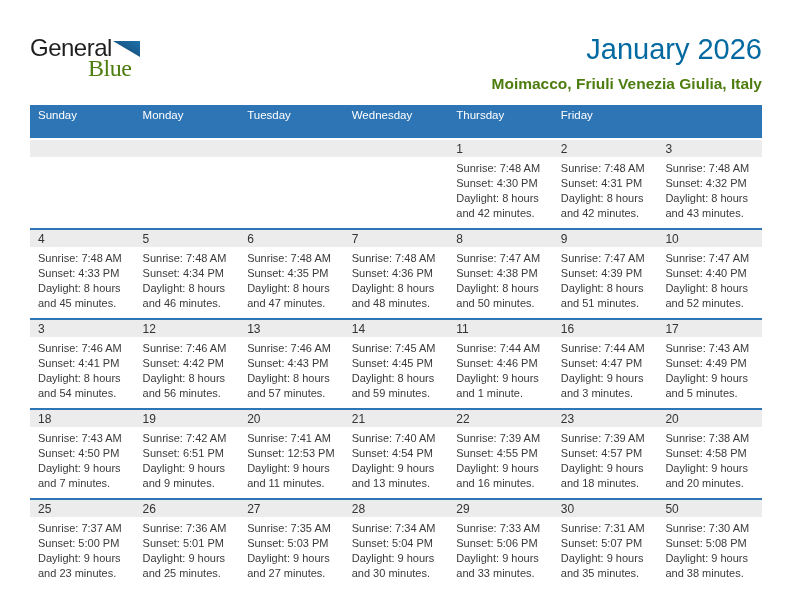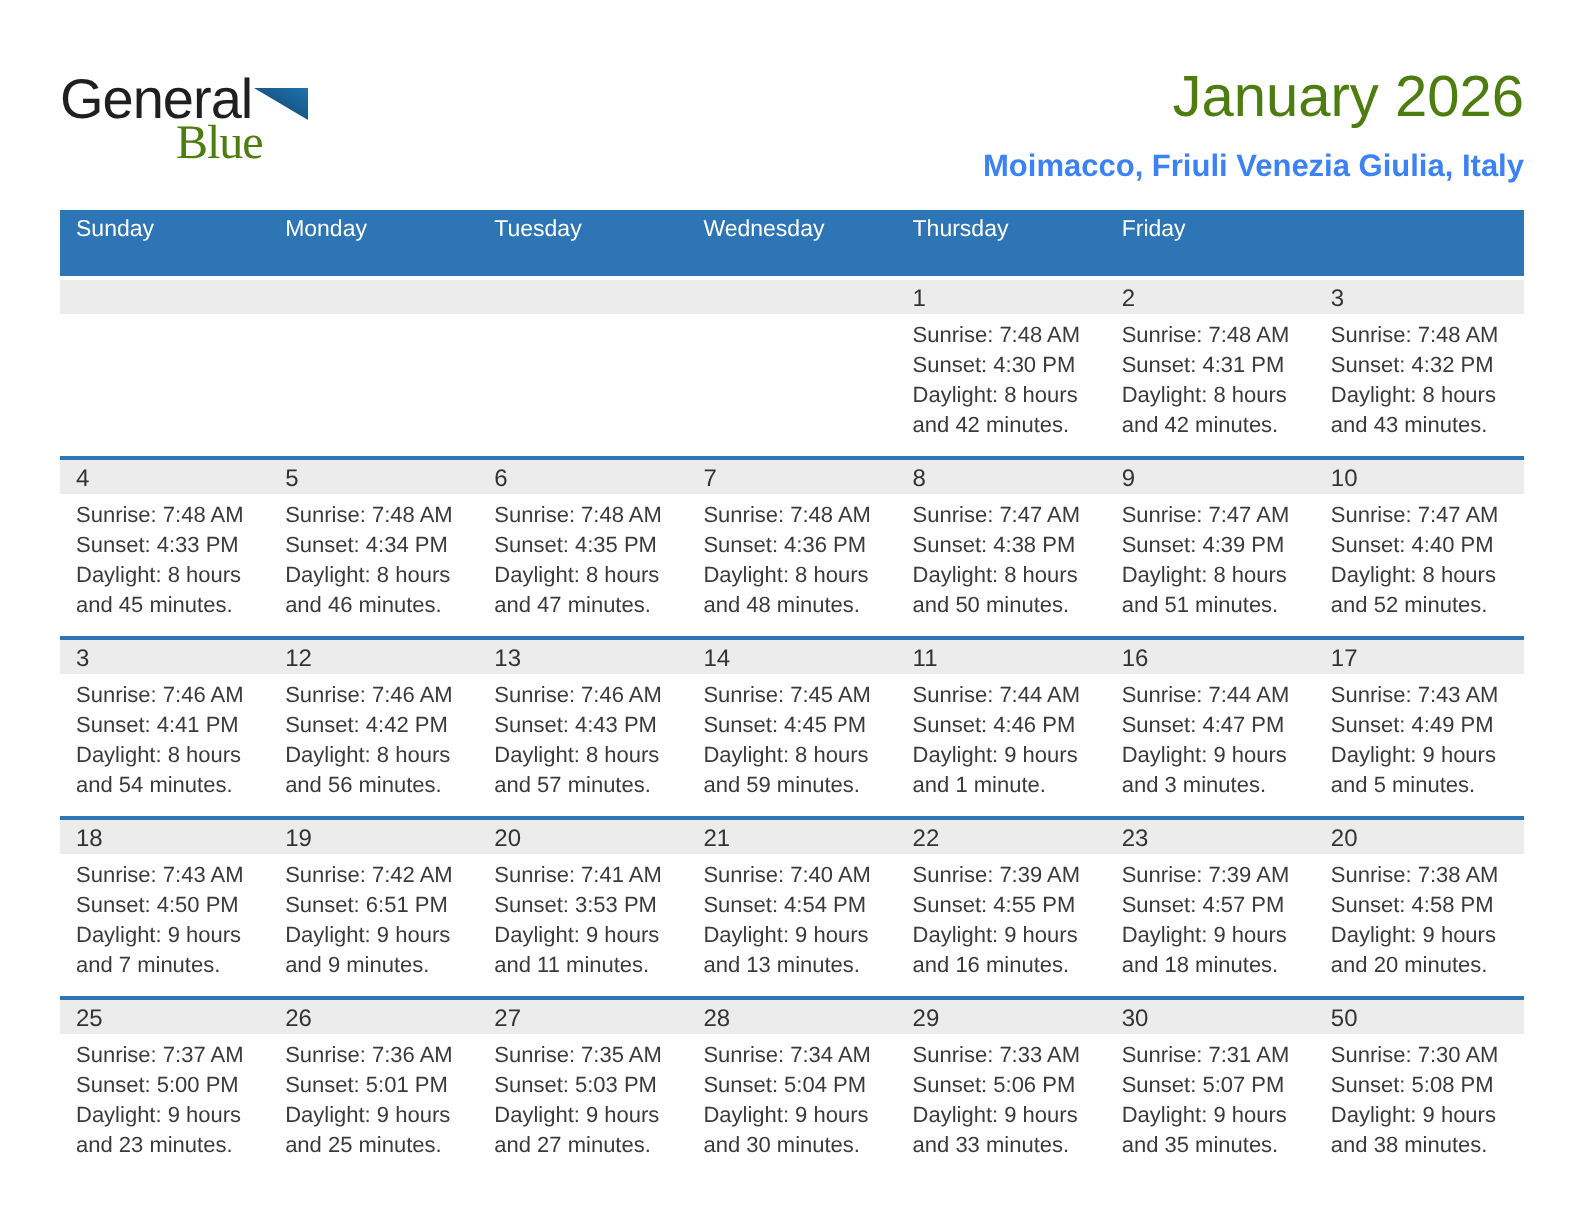--- a/index.html
+++ b/index.html
@@ -12,33 +12,33 @@
   }
   .page { position: absolute; inset: 0; background: #fff; }
 
   
   .logo {
     position: absolute; left: 30px; top: 36px;
     line-height: 1;
   }
   .logo-top {
     display: flex; align-items: flex-start;
-    font-size: 28px; color: #1f1f1f; letter-spacing: -0.5px;
+    font-size: 24px; color: #1f1f1f; letter-spacing: -0.5px;
   }
   .logo-triangle { display: inline-block; margin-left: 1px; margin-top: 1px; }
   .logo-bottom {
     font-size: 24px; color: #4d7c0f; letter-spacing: -0.5px;
     margin-left: 58px; margin-top: -5px; font-family: Liberation Serif, serif;
   }
   .titles {
     position: absolute; right: 30px; top: 33px;
     text-align: right;
   }
-  .month-title { font-size: 29px; color: #4d7c0f; line-height: 33px; }
-  .location-subtitle { font-size: 15.5px; font-weight: bold; color: #3b82f6; margin-top: 9px; }
+  .month-title { font-size: 29px; color: #0369a1; line-height: 33px; }
+  .location-subtitle { font-size: 15.5px; font-weight: bold; color: #4d7c0f; margin-top: 9px; }
 
   
   .cal {
     position: absolute; left: 30px; top: 105px; width: 732px;
   }
   .cal-head {
     display: grid; grid-template-columns: repeat(7, 1fr);
     background: #2e75b6; height: 33px;
   }
   .head-cell {
@@ -229,21 +229,21 @@
           </div>
           <div class="cell">
             <div class="day-band">19</div>
             <div class="cell-text">Sunrise: 7:42 AM
 Sunset: 6:51 PM
 Daylight: 9 hours and 9 minutes.</div>
           </div>
           <div class="cell">
             <div class="day-band">20</div>
             <div class="cell-text">Sunrise: 7:41 AM
-Sunset: 3:53 PM
+Sunset: 12:53 PM
 Daylight: 9 hours and 11 minutes.</div>
           </div>
           <div class="cell">
             <div class="day-band">21</div>
             <div class="cell-text">Sunrise: 7:40 AM
 Sunset: 4:54 PM
 Daylight: 9 hours and 13 minutes.</div>
           </div>
           <div class="cell">
             <div class="day-band">22</div>

